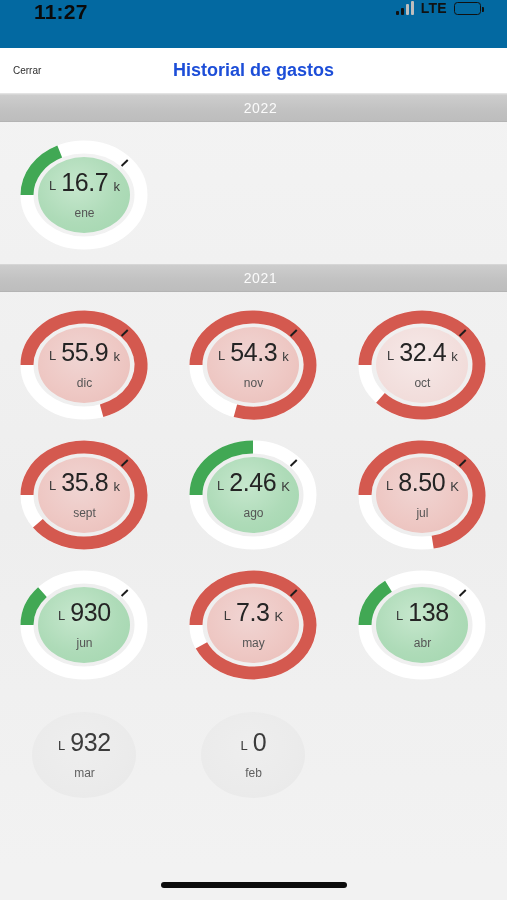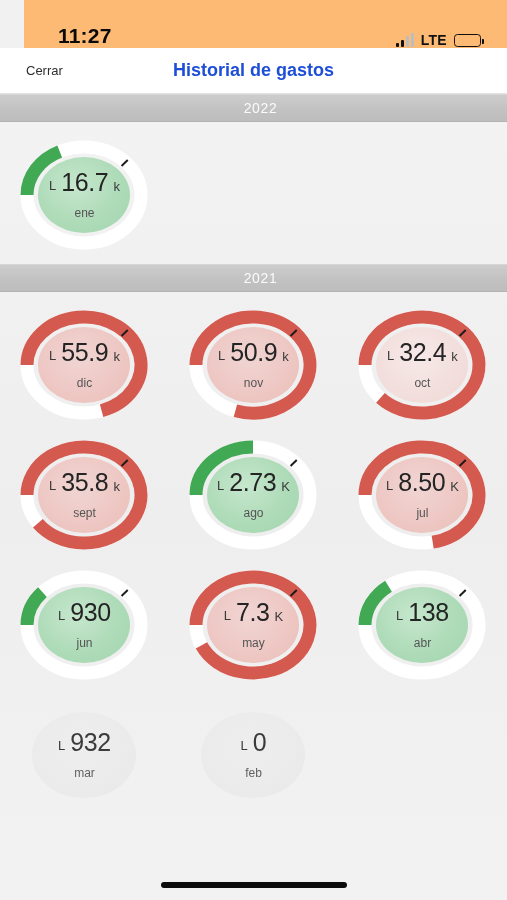--- a/index.html
+++ b/index.html
@@ -13,25 +13,24 @@
   .phone {
     position:relative;
     width:507px; height:900px;
     background:#f1f1f1;
     display:flex; flex-direction:column;
   }
 
   
   .statusbar {
     height:48px; flex:0 0 48px;
-    background:#fdba74;
-    display:flex; align-items:flex-end;
+    background:#0369a1;
+    display:flex; align-items:flex-start;
     padding:0 26px 0 34px;
     position:relative;
-    margin-left:24px;
   }
   .status-time {
     font-size:21px; font-weight:bold; color:#0a0a0a;
     letter-spacing:0.2px;
   }
   .status-right {
     margin-left:auto;
     display:flex; align-items:center; gap:7px;
   }
   .signal { display:flex; align-items:flex-end; gap:2px; height:14px; }
@@ -54,22 +53,22 @@
 
   
   .navbar {
     height:46px; flex:0 0 46px;
     background:#ffffff;
     display:flex; align-items:center;
     position:relative;
     border-bottom:1px solid #e3e3e3;
   }
   .nav-close {
-    position:absolute; left:26px;
-    font-size:13px; color:#2e2e2e;
+    position:absolute; left:13px;
+    font-size:10px; color:#2e2e2e;
     background:none; border:none; cursor:pointer;
     font-family:inherit;
   }
   .nav-title {
     width:100%; text-align:center;
     font-size:18px; font-weight:bold; color:#1d4ed8;
   }
 
   
   .content {
@@ -217,21 +216,21 @@
         <div class="cell">
           <div class="gauge red">
             <svg viewBox="0 0 140 118">
               <ellipse cx="70" cy="59" rx="57" ry="48" fill="none" stroke="#ffffff" stroke-width="13"></ellipse>
               <path d="M 13.00 59.00 A 57 48 0 1 1 52.39 104.65" fill="none" stroke="#d4594f" stroke-width="13" stroke-linecap="butt"></path>
               <line x1="107.54" y1="29.91" x2="113.74" y2="24.09" stroke="#1c1c1c" stroke-width="2"></line>
             </svg>
             <div class="face">
               <div class="amount">
                 <span class="cur">L</span>
-                <span class="num">50.9</span>
+                <span class="num">54.3</span>
                 <span class="suf">k</span>
               </div>
               <div class="mon">nov</div>
             </div>
           </div>
         </div>
         <div class="cell">
           <div class="gauge red pale">
             <svg viewBox="0 0 140 118">
               <ellipse cx="70" cy="59" rx="57" ry="48" fill="none" stroke="#ffffff" stroke-width="13"></ellipse>
@@ -268,21 +267,21 @@
         <div class="cell">
           <div class="gauge green">
             <svg viewBox="0 0 140 118">
               <ellipse cx="70" cy="59" rx="57" ry="48" fill="none" stroke="#ffffff" stroke-width="13"></ellipse>
               <path d="M 13.00 59.00 A 57 48 0 0 1 70.00 11.00" fill="none" stroke="#41a854" stroke-width="13" stroke-linecap="butt"></path>
               <line x1="107.54" y1="29.91" x2="113.74" y2="24.09" stroke="#1c1c1c" stroke-width="2"></line>
             </svg>
             <div class="face">
               <div class="amount">
                 <span class="cur">L</span>
-                <span class="num">2.73</span>
+                <span class="num">2.46</span>
                 <span class="suf">K</span>
               </div>
               <div class="mon">ago</div>
             </div>
           </div>
         </div>
         <div class="cell">
           <div class="gauge red">
             <svg viewBox="0 0 140 118">
               <ellipse cx="70" cy="59" rx="57" ry="48" fill="none" stroke="#ffffff" stroke-width="13"></ellipse>

